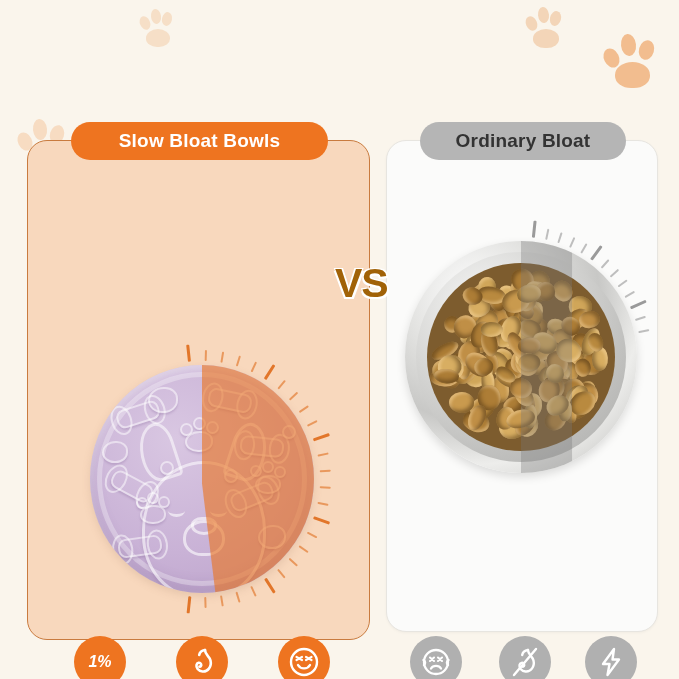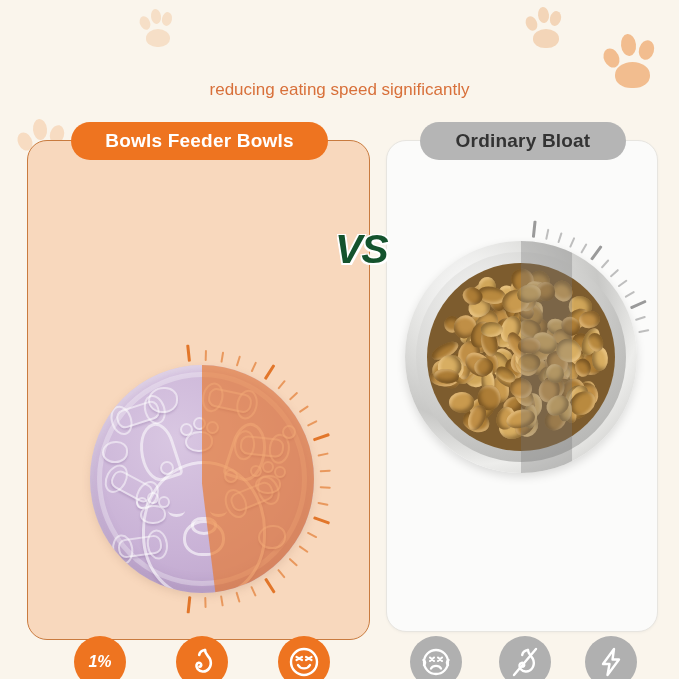--- a/index.html
+++ b/index.html
@@ -54,23 +54,23 @@
     left:43px;width:257px;
     background:#ee7420;color:#ffffff;
   }
   .badge-right{
     left:33px;width:206px;
     background:#b5b5b5;color:#333333;
   }
 
   
   .vs{
-    position:absolute;left:335px;top:226px;
-    font-size:41px;font-weight:bold;font-style:italic;
-    color:#14532d;
+    position:absolute;left:335px;top:260px;
+    font-size:41px;font-weight:bold;
+    color:#a16207;
     letter-spacing:-1px;
     -webkit-text-stroke:1px #ffffff;
     paint-order:stroke fill;
     text-shadow:2px 2px 0 #ffffff,-1.5px -1.5px 0 #ffffff,1.5px -1.5px 0 #ffffff,-1.5px 1.5px 0 #ffffff;
     z-index:40;
   }
 
   
   .bowl-wrap{position:absolute;}
   .bowl-left{left:62px;top:212px;width:224px;height:252px;}
@@ -201,24 +201,23 @@
     <span class="sole" style="left:10px;top:32px;width:32px;height:24px;"></span>
   </div>
 
   <div class="paw" style="left:42px;top:150px;width:34px;height:38px;color:#f0c49c;opacity:.85;">
     <span class="pad" style="left:1px;top:11px;width:9px;height:13px;transform:rotate(-24deg);"></span>
     <span class="pad" style="left:11px;top:3px;width:9px;height:14px;transform:rotate(-6deg);"></span>
     <span class="pad" style="left:21px;top:7px;width:9px;height:13px;transform:rotate(14deg);"></span>
     <span class="sole" style="left:7px;top:21px;width:21px;height:16px;"></span>
   </div>
 
-  <div class="subhead">reducing eating speed significantly</div>
 
   <div class="panel panel-left">
-    <div class="badge badge-left">Bowls Feeder Bowls</div>
+    <div class="badge badge-left">Slow Bloat Bowls</div>
 
     <div class="bowl-wrap bowl-left">
       <div class="ticks" id="ticksL">
           <span class="tick" style="transform:rotate(-96deg) translate(118px,-1.7px);">
             <i style="width:17px;height:3.4px;background:#e2762a;"></i>
           </span>
           <span class="tick" style="transform:rotate(-88.32deg) translate(118px,-0.8px);">
             <i style="width:11px;height:1.6px;background:rgba(226,126,52,.70);"></i>
           </span>
           <span class="tick" style="transform:rotate(-80.64deg) translate(118px,-0.8px);">

